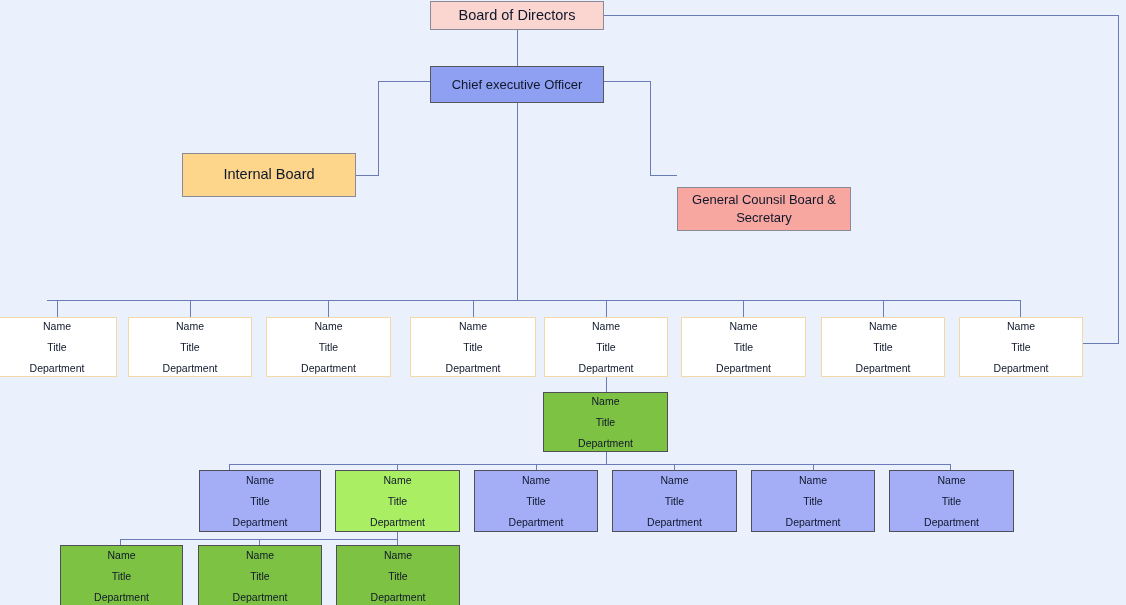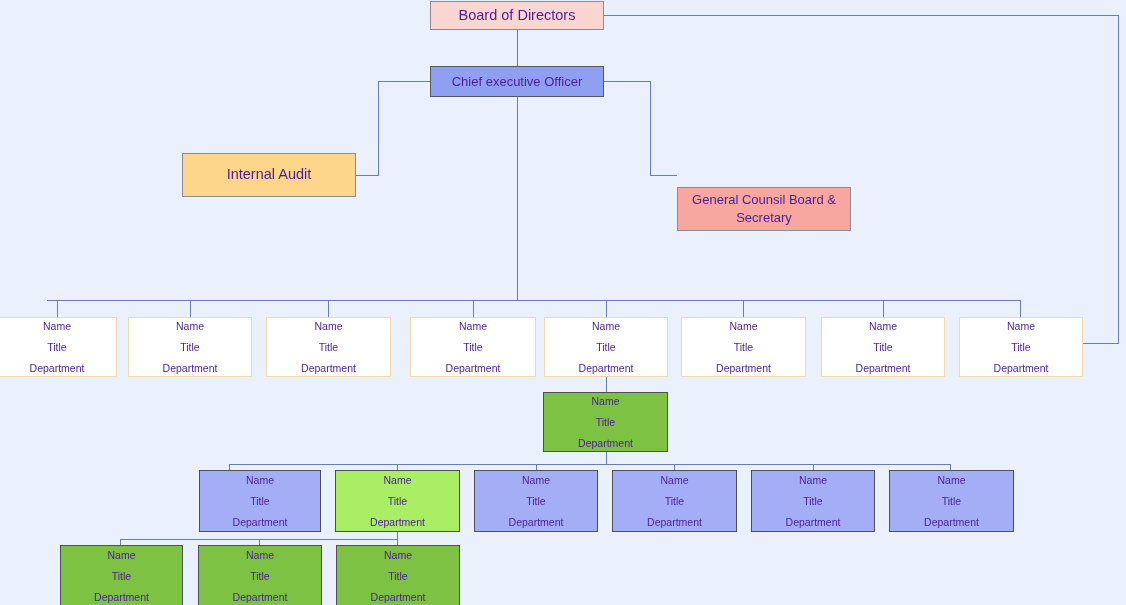--- a/index.html
+++ b/index.html
@@ -24,21 +24,21 @@
     pointer-events: none;
   }
   .node {
     position: absolute;
     box-sizing: border-box;
     display: flex;
     flex-direction: column;
     align-items: center;
     justify-content: center;
     text-align: center;
-    color: #4c1d95;
+    color: #0f172a;
     line-height: 1.35;
     z-index: 2;
   }
   .node .ln { display: block; width: 100%; }
   
   .v-pink   { background: #fbd5d0; border: 1px solid #8a8a99; }
   .v-blue   { background: #8fa0f2; border: 1px solid #57575f; }
   .v-orange { background: #fdd68c; border: 1px solid #8a8a99; }
   .v-salmon { background: #f7a6a0; border: 1px solid #8a8a99; }
   .v-white  { background: #ffffff; border: 1px solid #f3d9a8; }
@@ -82,25 +82,25 @@
       <path d="M 397 532 L 397 539" fill="none" stroke="#6b7bb5" stroke-width="1" shape-rendering="crispEdges"></path>
       <path d="M 120 539 L 397 539" fill="none" stroke="#6b7bb5" stroke-width="1" shape-rendering="crispEdges"></path>
       <path d="M 120 539 L 120 545" fill="none" stroke="#6b7bb5" stroke-width="1" shape-rendering="crispEdges"></path>
       <path d="M 259 539 L 259 545" fill="none" stroke="#6b7bb5" stroke-width="1" shape-rendering="crispEdges"></path>
       <path d="M 397 539 L 397 545" fill="none" stroke="#6b7bb5" stroke-width="1" shape-rendering="crispEdges"></path>
     </svg>
   <div id="nodes-layer">
       <div class="node v-pink fs-15" style="left: 430px; top: 1px; width: 174px; height: 29px;">
         <span class="ln">Board of Directors</span>
       </div>
-      <div class="node v-blue fs-13" style="left: 430px; top: 66px; width: 174px; height: 31px;">
+      <div class="node v-blue fs-13" style="left: 430px; top: 66px; width: 174px; height: 37px;">
         <span class="ln">Chief executive Officer</span>
       </div>
       <div class="node v-orange fs-15" style="left: 182px; top: 153px; width: 174px; height: 44px;">
-        <span class="ln">Internal Audit</span>
+        <span class="ln">Internal Board</span>
       </div>
       <div class="node v-salmon fs-13" style="left: 677px; top: 153px; width: 174px; height: 44px; margin-top: 34px;">
         <span class="ln">General Counsil Board &amp; Secretary</span>
       </div>
       <div class="node v-white row3 fs-10" style="left: -3px; top: 317px; width: 120px; height: 60px;">
         <span class="ln">Name</span>
         <span class="ln">Title</span>
         <span class="ln">Department</span>
       </div>
       <div class="node v-white row3 fs-10" style="left: 128px; top: 317px; width: 124px; height: 60px;">

